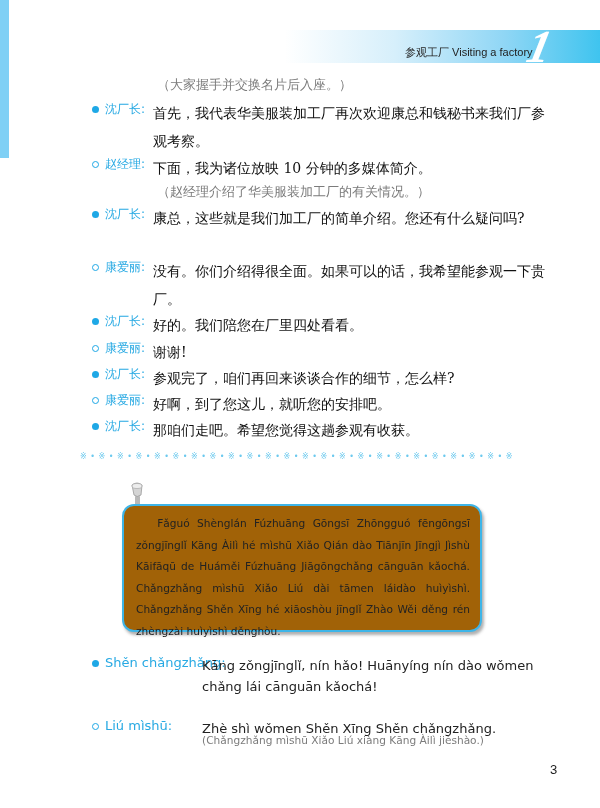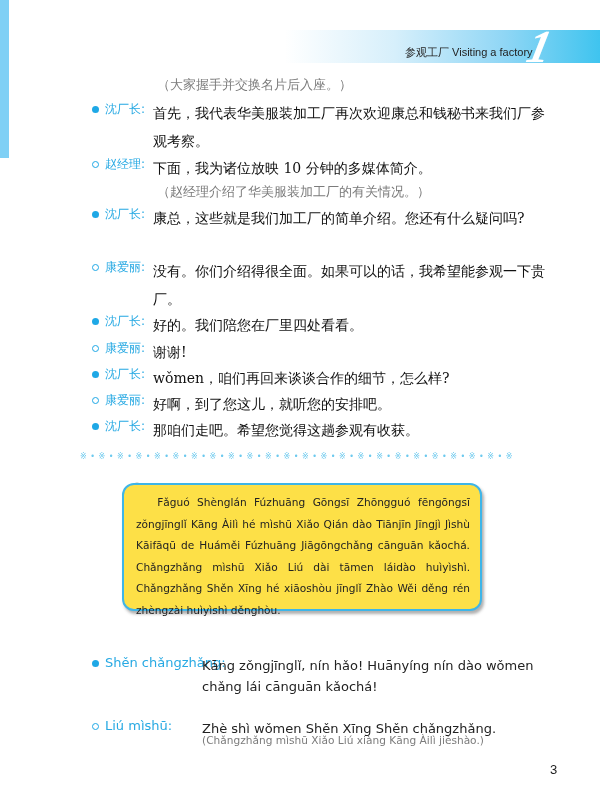--- a/index.html
+++ b/index.html
@@ -53,22 +53,22 @@
     }
     .separator {
       position: absolute; left: 80px; top: 452px; width: 460px;
       font-family: "DejaVu Sans", sans-serif; font-size: 8px; color: #6cc9ee;
       letter-spacing: 0.5px; white-space: nowrap; overflow: hidden;
     }
     .pin {
       position: absolute; left: 126px; top: 481px; width: 28px; height: 40px;
     }
     .note-box {
-      position: absolute; left: 122px; top: 483px; width: 360px; height: 128px;
-      background: #fde047; border: 2px solid #3eb5e8; border-radius: 12px;
+      position: absolute; left: 122px; top: 504px; width: 360px; height: 128px;
+      background: #a16207; border: 2px solid #3eb5e8; border-radius: 12px;
       box-shadow: 2px 3px 3px rgba(80,80,80,0.45);
       box-sizing: border-box;
     }
     .note-text {
       position: absolute; left: 12px; top: 7px; width: 334px;
       font-family: "DejaVu Sans", sans-serif; font-size: 10.6px; line-height: 21.5px;
       color: #222; text-align: justify; text-indent: 2em;
     }
     .pline { position: absolute; left: 92px; width: 460px; }
     .pbullet {
@@ -140,21 +140,21 @@
 
   <div class="line" style="top:338px;">
     <span class="bullet hollow"></span>
     <span class="speaker">康爱丽:</span>
     <div class="speech">谢谢!</div>
   </div>
 
   <div class="line" style="top:364px;">
     <span class="bullet filled"></span>
     <span class="speaker">沈厂长:</span>
-    <div class="speech">wǒmen，咱们再回来谈谈合作的细节，怎么样?</div>
+    <div class="speech">参观完了，咱们再回来谈谈合作的细节，怎么样?</div>
   </div>
 
   <div class="line" style="top:390px;">
     <span class="bullet hollow"></span>
     <span class="speaker">康爱丽:</span>
     <div class="speech">好啊，到了您这儿，就听您的安排吧。</div>
   </div>
 
   <div class="line" style="top:416px;">
     <span class="bullet filled"></span>

